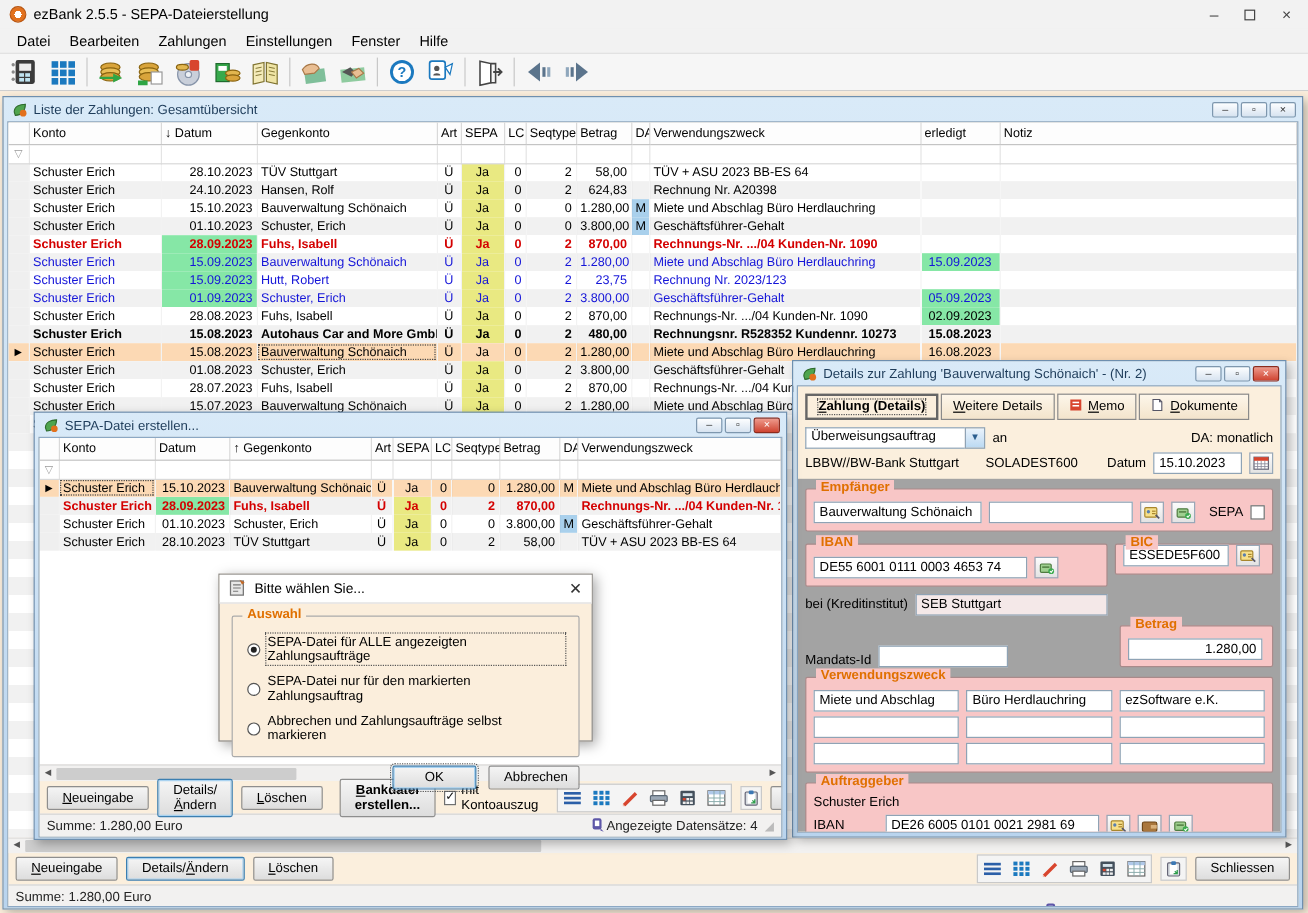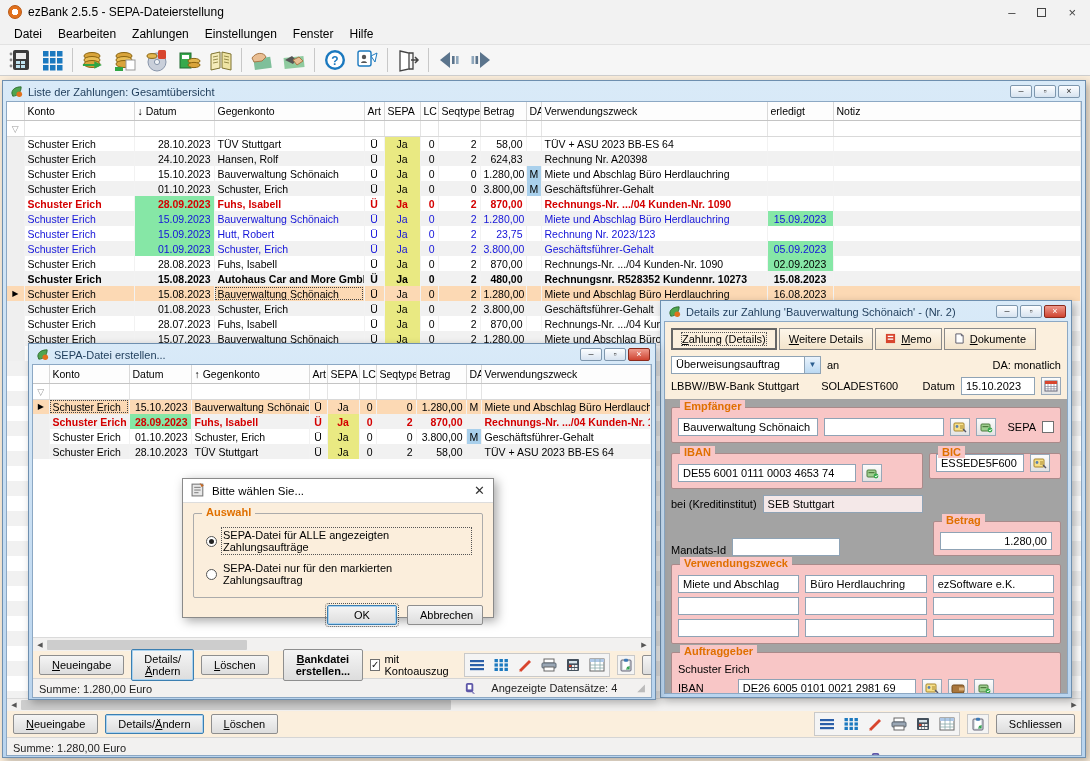--- a/index.html
+++ b/index.html
@@ -81,21 +81,21 @@
   .radio-row { display:flex; align-items:center; gap:6px; margin:9px 10px; }
   .radio { width:11px; height:11px; border-radius:50%; border:1px solid #555; background:#fff; display:inline-flex; align-items:center; justify-content:center; flex:0 0 11px; }
   .radio .dot { width:5px; height:5px; border-radius:50%; background:#222; }
   .focus-dotted { outline:1px dotted #555; outline-offset:1px; }
 
   
   .det-body { padding:4px 6px; font-size:11px; }
   .tabs { display:flex; gap:2px; margin:2px 0 6px 0; }
   .tab { border:1px solid #8A8A8A; padding:3px 9px; display:flex; gap:5px; align-items:center; background:linear-gradient(#FDF6EA,#F3E4CC); }
   .tab.active { background:#FBEFDD; border-width:2px; border-color:#666; }
-  .tab.active .tlabel { outline:1px dotted #555; }
+  .tab.active .tlabel { outline:1px dotted #555;font-weight:bold; }
   .pinkzone { background:#a3a3a3; margin:4px -6px 0 -6px; padding:8px 6px 6px 6px; }
   .pgroup { border:1px solid #A98A8A; background:#F8C6C6; position:relative; border-radius:2px; }
   .field { background:#fff; border:1px solid #8FA3B5; padding:1px 4px; font-family:inherit; font-size:11px; height:18px; }
   .field.ro { background:#F4E8E8; }
   .combo { display:flex; width:150px; }
   .combo .field { flex:1; border-right:none; }
   .combo .arrow { width:17px; height:18px; background:linear-gradient(#EAF3FC,#BBD9F2); border:1px solid #8FA3B5; color:#2B5E8E; font-size:8px; text-align:center; line-height:16px; }
   .fbtn { width:20px; height:18px; border:1px solid #98A8B8; background:linear-gradient(#FCFCFC,#E3E3E3); display:inline-flex; align-items:center; justify-content:center; }
   .fbtn svg { width:14px; height:12px; }
   .rowline { display:flex; align-items:center; gap:6px; }
@@ -1007,21 +1007,21 @@
               <rect x="3" y="2" width="10" height="11" rx="1" fill="#D9DEE3" stroke="#667"></rect>
               <rect x="5" y="3.5" width="6" height="8" fill="#fff"></rect>
               <rect x="6" y="0.8" width="4" height="3" rx="1" fill="#3C78B4"></rect>
               <path d="M9 9 L11 11 M11 8 L11 11 L8 11" stroke="#2E9E4C" stroke-width="1.1" fill="none"></path>
             </svg>
           </span>
           <button class="btn">Schliessen</button>
         </div>
       <div class="statusbar" style="height:21px;">
         <span>Summe: 1.280,00 Euro</span>
-        <span style="margin-left:auto; display:flex; align-items:flex-start; gap:14px;">
+        <span style="margin-left:auto; display:flex; align-items:center; gap:0;">
           <span id="sepa-status-ico"><svg width="13" height="13" viewBox="0 0 14 14">
                 <rect x="2" y="1" width="8" height="10" rx="2" fill="#5E57A8"></rect>
                 <rect x="4" y="3" width="4" height="5" fill="#fff"></rect>
                 <path d="M9 10 L12 13 L9 12 Z" fill="#5E57A8"></path>
               </svg></span>
           <span>Angezeigte Datensätze: 4</span>
           <span class="grip">◢</span>
         </span>
       </div>
     </div>
@@ -1044,20 +1044,24 @@
             <div class="radio-row">
               <span class="radio">
                 <span class="dot"></span>
               </span>
               <span class="focus-dotted">SEPA-Datei für ALLE  angezeigten Zahlungsaufträge</span>
             </div>
             <div class="radio-row">
               <span class="radio"></span>
               <span>SEPA-Datei nur für den markierten Zahlungsauftrag</span>
             </div>
+            <div class="radio-row">
+              <span class="radio"></span>
+              <span>Abbrechen und Zahlungsaufträge selbst markieren</span>
+            </div>
           </div>
       </div>
       <div style="display:flex; justify-content:flex-end; gap:10px; margin-top:7px;">
         <button class="btn focus focus-dotted" style="width:70px;">OK</button>
         <button class="btn" style="width:76px;">Abbrechen</button>
       </div>
     </div>
   </div>
 
 </div>

